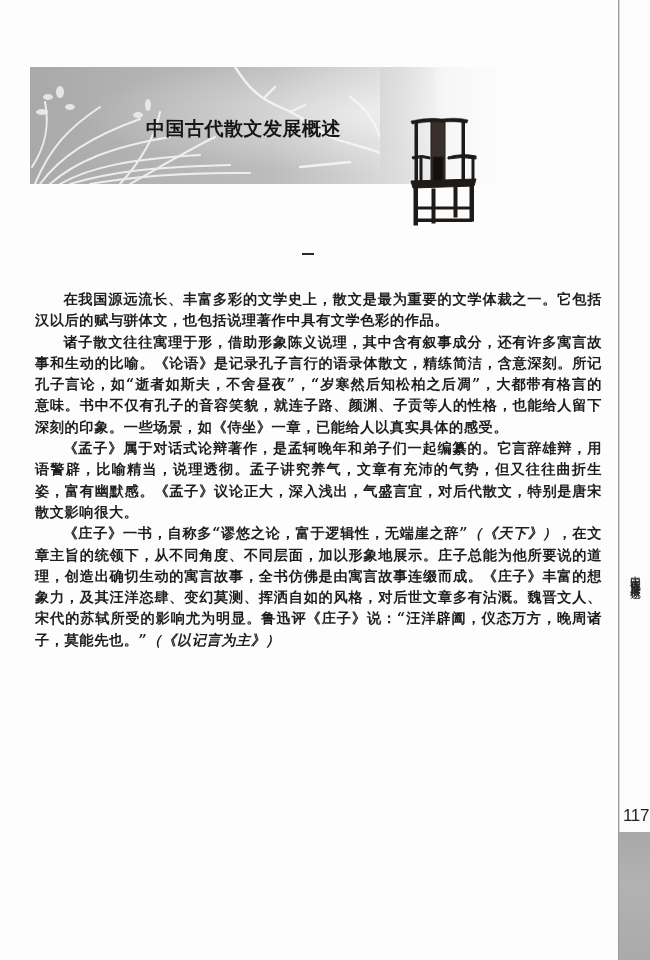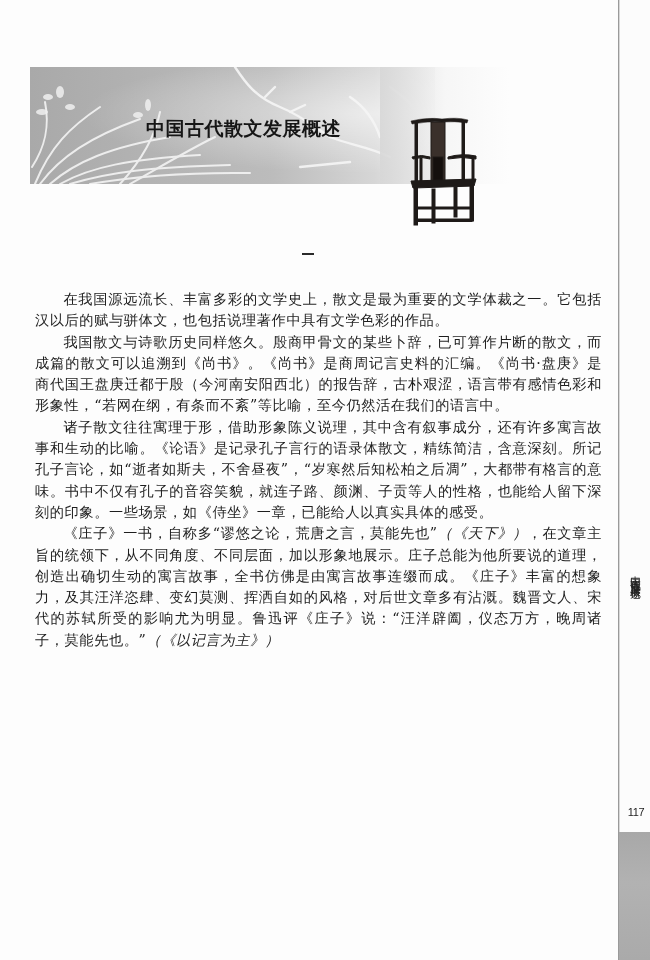--- a/index.html
+++ b/index.html
@@ -43,21 +43,21 @@
       color: #222;
       writing-mode: vertical-rl;
       letter-spacing: 1.5px;
     }
     .page-number {
       position: absolute;
       left: 622px;
       top: 806px;
       width: 28px;
       font-family: "Liberation Sans", sans-serif;
-      font-size: 11px;
+      font-size: 17px;
       color: #222;
       text-align: center;
       letter-spacing: -0.3px;
     }
     .side-gray {
       position: absolute;
       left: 619px; top: 832px;
       width: 31px; height: 128px;
       background: linear-gradient(180deg, #a8a8a8 0%, #b2b2b2 40%, #aaaaaa 100%);
     }
@@ -110,20 +110,21 @@
       width: 567px;
     }
     .para {
       margin: 0;
       font-size: 14.2px;
       line-height: 21.3px;
       text-align: justify;
       text-indent: 2em;
       letter-spacing: 0.6px;
       color: #1e1e1e;
+      font-weight: bold;
     }
     .para .cite {
       font-style: italic;
     }
   </style>
 </head>
 <body>
 
 <div class="page"></div>
 
@@ -188,21 +189,21 @@
 
     <rect x="5" y="92" width="57" height="2"></rect>
     <rect x="6" y="104" width="56" height="2.5"></rect>
   </g>
 </svg>
 
 <div class="section-marker" aria-label="一"></div>
 
 <div class="content">
   <p class="para">在我国源远流长、丰富多彩的文学史上，散文是最为重要的文学体裁之一。它包括汉以后的赋与骈体文，也包括说理著作中具有文学色彩的作品。</p>
-  <p class="para">我国散文与诗歌历史同样悠久。殷商甲骨文的某些卜辞，已可算作片断的散文，而成篇的散文可以追溯到《尚书》。《尚书》是商周记言史料的汇编。《尚书·盘庚》是商代国王盘庚迁都于殷（今河南安阳西北）的报告辞，古朴艰涩，语言带有感情色彩和形象性，“若网在纲，有条而不紊”等比喻，至今仍然活在我们的语言中。</p>
   <p class="para">诸子散文往往寓理于形，借助形象陈义说理，其中含有叙事成分，还有许多寓言故事和生动的比喻。《论语》是记录孔子言行的语录体散文，精练简洁，含意深刻。所记孔子言论，如“逝者如斯夫，不舍昼夜”，“岁寒然后知松柏之后凋”，大都带有格言的意味。书中不仅有孔子的音容笑貌，就连子路、颜渊、子贡等人的性格，也能给人留下深刻的印象。一些场景，如《侍坐》一章，已能给人以真实具体的感受。</p>
-  <p class="para"><span>《庄子》一书，自称多“谬悠之论，荒唐之言，莫能先也”</span><span class="cite">（《天下》）</span><span>，在文章主旨的统领下，从不同角度、不同层面，加以形象地展示。庄子总能为他所要说的道理，创造出确切生动的寓言故事，全书仿佛是由寓言故事连缀而成。《庄子》丰富的想象力，及其汪洋恣肆、变幻莫测、挥洒自如的风格，对后世文章多有沾溉。魏晋文人、宋代的苏轼所受的影响尤为明显。鲁迅评《庄子》说：“汪洋辟阖，仪态万方，晚周诸子，莫能先也。”</span><span class="cite">（《以记言为主》）</span></p>
+  <p class="para">《孟子》属于对话式论辩著作，是孟轲晚年和弟子们一起编纂的。它言辞雄辩，用语警辟，比喻精当，说理透彻。孟子讲究养气，文章有充沛的气势，但又往往曲折生姿，富有幽默感。《孟子》议论正大，深入浅出，气盛言宜，对后代散文，特别是唐宋散文影响很大。</p>
+  <p class="para"><span>《庄子》一书，自称多“谬悠之论，富于逻辑性，无端崖之辞”</span><span class="cite">（《天下》）</span><span>，在文章主旨的统领下，从不同角度、不同层面，加以形象地展示。庄子总能为他所要说的道理，创造出确切生动的寓言故事，全书仿佛是由寓言故事连缀而成。《庄子》丰富的想象力，及其汪洋恣肆、变幻莫测、挥洒自如的风格，对后世文章多有沾溉。魏晋文人、宋代的苏轼所受的影响尤为明显。鲁迅评《庄子》说：“汪洋辟阖，仪态万方，晚周诸子，莫能先也。”</span><span class="cite">（《以记言为主》）</span></p>
 </div>
 
 <div class="side-strip"></div>
 <div class="side-title">中国古代散文发展概述</div>
 <div class="page-number">117</div>
 <div class="side-gray"></div>
 
 </body></html>

